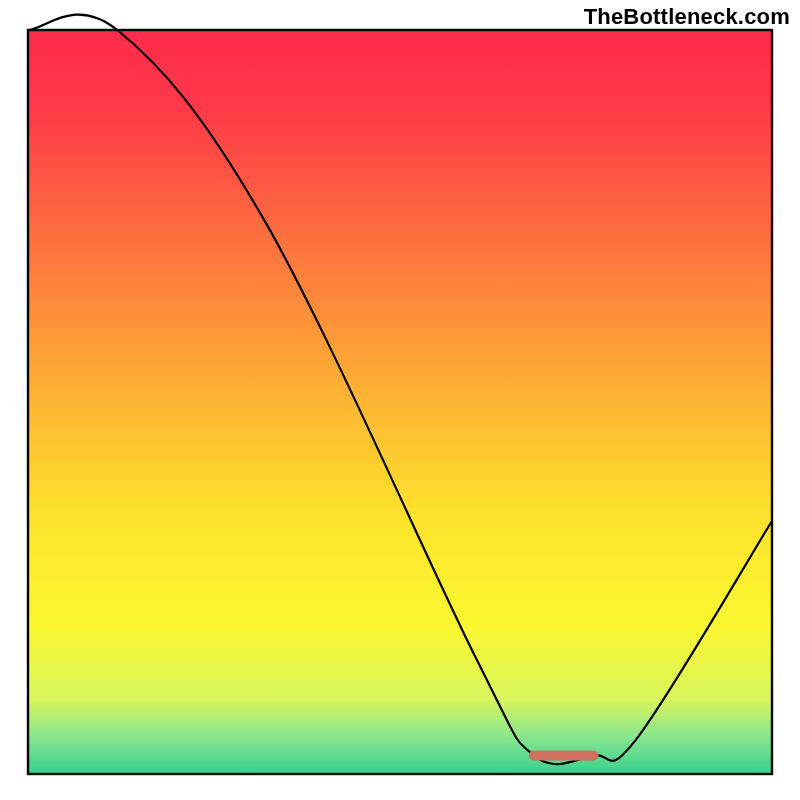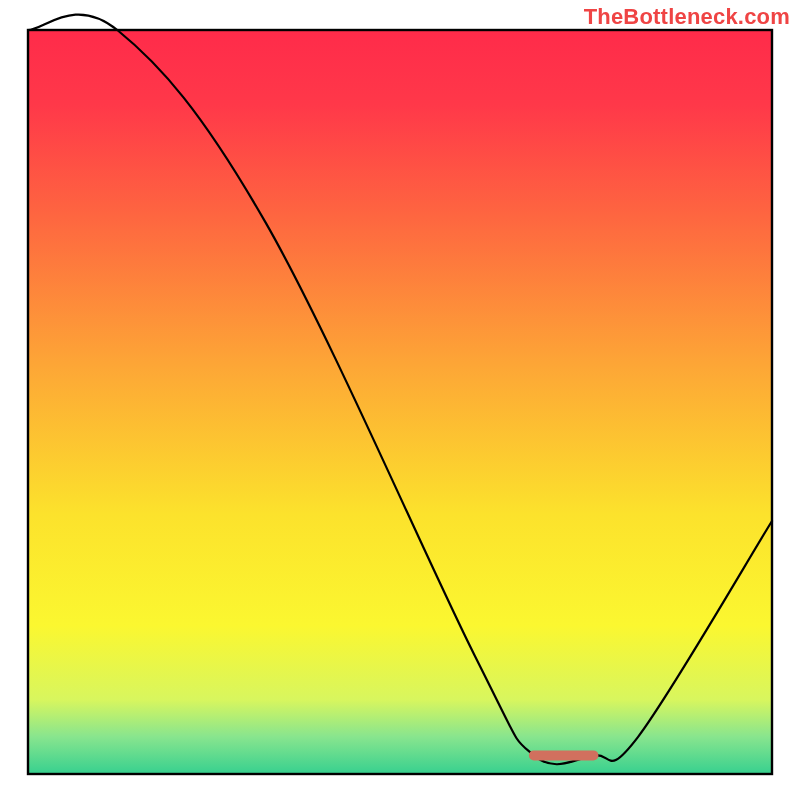--- a/index.html
+++ b/index.html
@@ -14,21 +14,21 @@
     position: relative;
     width: 800px;
     height: 800px;
   }
   .watermark {
     position: absolute;
     top: 4px;
     right: 10px;
     font-size: 22px;
     font-weight: 600;
-    color: #ef4444;
+    color: #000000;
     letter-spacing: 0.2px;
     z-index: 10;
   }
   svg {
     position: absolute;
     top: 0;
     left: 0;
   }
 </style>
 </head>

